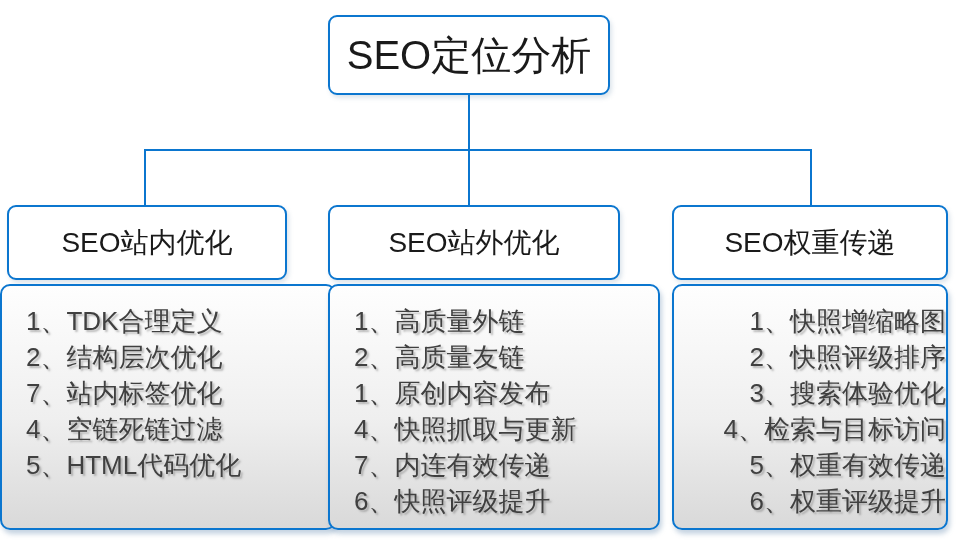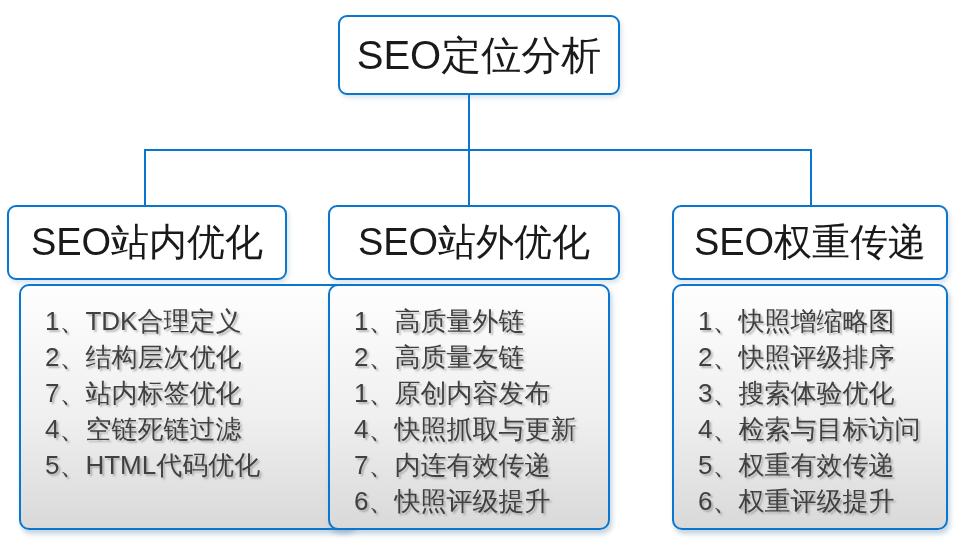--- a/index.html
+++ b/index.html
@@ -23,44 +23,44 @@
     border-radius: 9px;
     display: flex;
     align-items: center;
     justify-content: center;
     color: #1a1a1a;
     box-shadow: 2px 3px 4px rgba(120, 150, 180, 0.25);
     box-sizing: border-box;
     white-space: nowrap;
   }
   .node.root {
-    left: 338px; top: 15px;
+    left: 328px; top: 15px;
     width: 282px; height: 80px;
     font-size: 40px;
   }
-  .node.branch { top: 205px; height: 75px; font-size: 38px; }
+  .node.branch { top: 205px; height: 75px; font-size: 28px; }
   .branch.c1 { left: 7px;   width: 280px; }
   .branch.c2 { left: 328px; width: 292px; }
   .branch.c3 { left: 672px; width: 276px; }
 
   .list {
     position: absolute;
     top: 284px;
     height: 246px;
     border: 2px solid #0b76cf;
     border-radius: 10px;
     background: linear-gradient(180deg, #fefefe 0%, #efefef 55%, #d9d9d9 100%);
     box-shadow: 2px 4px 5px rgba(110, 145, 180, 0.4);
     box-sizing: border-box;
     padding: 17px 0 0 24px;
     overflow: hidden;
   }
-  .list.c1 { left: 19px;   width: 336px; }
-  .list.c2 { left: 328px; width: 282px; }
-  .list.c3 { left: 672px; width: 276px; }
+  .list.c1 { left: 0;   width: 336px; }
+  .list.c2 { left: 328px; width: 332px; }
+  .list.c3 { left: 672px; width: 276px; text-align: right; }
 
   .list-item {
     font-size: 26px;
     line-height: 36px;
     color: #404040;
     text-shadow: 2px 2px 2px rgba(130, 130, 130, 0.55);
     white-space: nowrap;
   }
 
   

